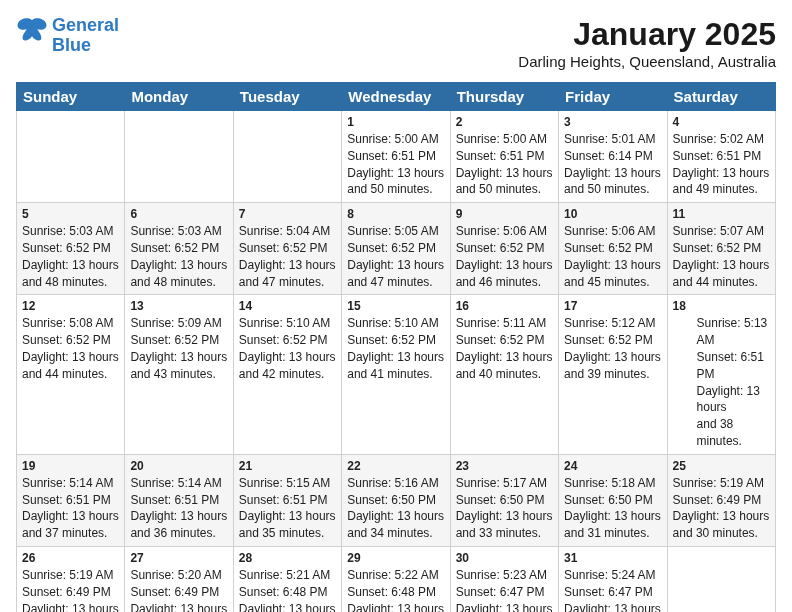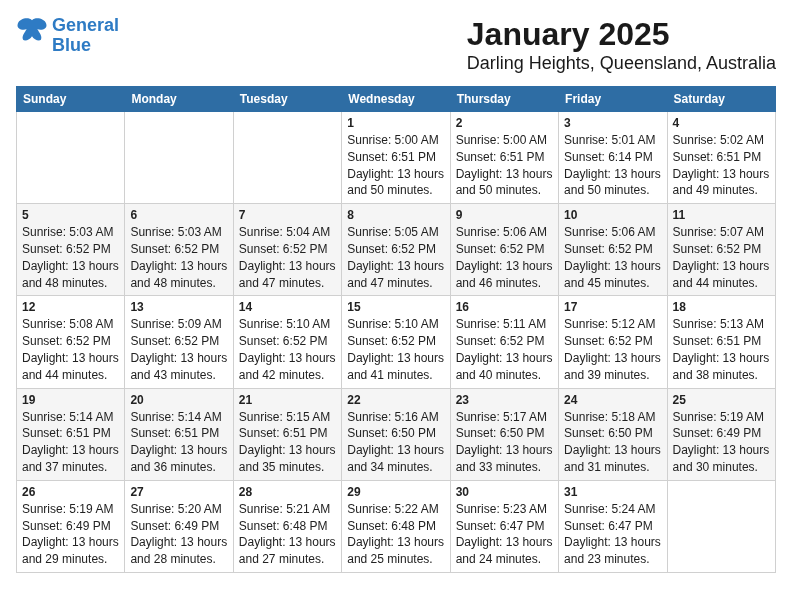--- a/index.html
+++ b/index.html
@@ -28,39 +28,40 @@
       line-height: 1.1;
     }
     .logo-text span {
       color: #2e7bc4;
     }
     .logo-bird {
       width: 32px;
       height: 28px;
     }
     .title-block {
+      text-align: right;
     }
     .month-title {
       font-size: 32px;
       font-weight: bold;
       color: #1a1a1a;
     }
     .location {
-      font-size: 18px;
+      font-size: 15px;
       color: #1a1a1a;
     }
     .calendar {
       width: 100%;
       border-collapse: collapse;
       border: 1px solid #ccc;
     }
     .calendar th {
       background: #2e6da4;
       color: #fff;
-      font-size: 12px;
+      font-size: 15px;
       font-weight: bold;
       padding: 5px 6px;
       border: 1px solid #2e6da4;
       text-align: left;
     }
     .calendar td {
       vertical-align: top;
       border: 1px solid #d0d0d0;
       padding: 4px 5px;
       font-size: 10.5px;
@@ -242,21 +243,21 @@
         </td>
         <td>
           <span class="day-num">17</span>
           <div class="day-info" style="white-space: pre-line;">Sunrise: 5:12 AM
 Sunset: 6:52 PM
 Daylight: 13 hours
 and 39 minutes.</div>
         </td>
         <td>
           <span class="day-num">18</span>
-          <div class="day-info" style="white-space: pre-line;">Sunrise: 5:13 AM
+          <div class="day-info" style="white-space: pre-line; margin-left: 24px;">Sunrise: 5:13 AM
 Sunset: 6:51 PM
 Daylight: 13 hours
 and 38 minutes.</div>
         </td>
       </tr>
       <tr>
         <td>
           <span class="day-num">19</span>
           <div class="day-info" style="white-space: pre-line;">Sunrise: 5:14 AM
 Sunset: 6:51 PM

